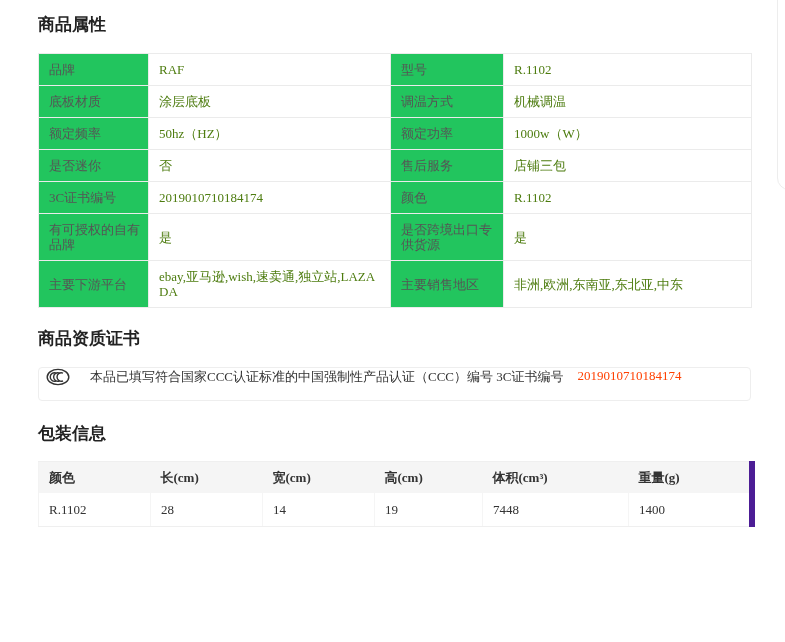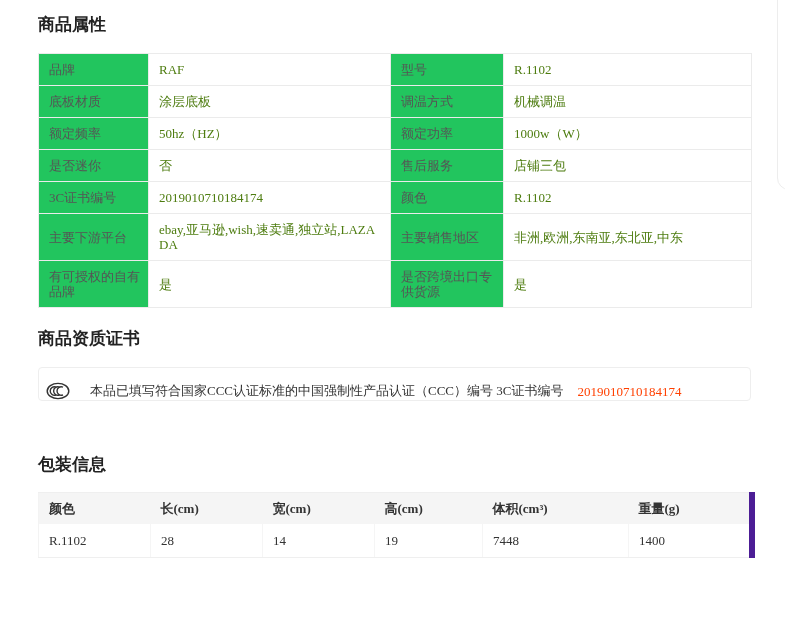--- a/index.html
+++ b/index.html
@@ -9,21 +9,21 @@
     font-family:"Liberation Sans","DejaVu Sans",sans-serif;
     color:#333;
   }
   .container{padding:0 34px 0 38px;font-family:Liberation Serif, serif;}
   h2.sec-title{
     font-size:17px;line-height:26px;font-weight:bold;color:#222;
     margin:0;
   }
   #attr-title{margin-top:12px;}
   #cert-title{margin-top:18px;}
-  #pack-title{margin-top:51px;}
+  #pack-title{margin-top:20px;}
 
   
   table.attr{
     width:713px;border-collapse:collapse;table-layout:fixed;
     margin-top:15px;
   }
   table.attr td{
     border:1px solid #ebebeb;
     font-size:13px;line-height:15px;
     padding:8px 8px 8px 10px;
@@ -31,21 +31,21 @@
     word-break:break-all;
   }
   table.attr td.lbl{background:#22c55e;color:#555;}
   table.attr td.val{color:#4d7c0f;}
   col.c1{width:110px;} col.c2{width:242px;} col.c3{width:113px;} col.c4{width:248px;}
 
   
   .cert-box{
     margin-top:15px;width:711px;height:32px;
     border:1px solid #eeeeee;border-radius:4px;
-    display:flex;align-items:flex-end;
+    display:flex;align-items:flex-start;
     background:#fff;
   }
   .ccc-icon{margin-left:7px;flex:0 0 auto;display:flex;align-items:center;}
   .cert-text{margin-left:20px;font-size:13px;color:#333;white-space:nowrap;}
   .cert-num{margin-left:14px;font-size:13px;white-space:nowrap;}
 
   
   table.pack{
     width:713px;border-collapse:collapse;table-layout:fixed;
     margin-top:14px;
@@ -111,30 +111,30 @@
         <td class="lbl">售后服务</td>
         <td class="val">店铺三包</td>
       </tr>
       <tr>
         <td class="lbl">3C证书编号</td>
         <td class="val">2019010710184174</td>
         <td class="lbl">颜色</td>
         <td class="val">R.1102</td>
       </tr>
       <tr>
+        <td class="lbl">有可授权的自有品牌</td>
+        <td class="val">是</td>
+        <td class="lbl">是否跨境出口专供货源</td>
+        <td class="val">是</td>
+      </tr>
+      <tr>
         <td class="lbl">主要下游平台</td>
         <td class="val">ebay,亚马逊,wish,速卖通,独立站,LAZADA</td>
         <td class="lbl">主要销售地区</td>
         <td class="val">非洲,欧洲,东南亚,东北亚,中东</td>
-      </tr>
-      <tr>
-        <td class="lbl">有可授权的自有品牌</td>
-        <td class="val">是</td>
-        <td class="lbl">是否跨境出口专供货源</td>
-        <td class="val">是</td>
       </tr>
     </tbody>
   </table>
 
   <h2 class="sec-title" id="cert-title">商品资质证书</h2>
 
   <div class="cert-box">
     <span class="ccc-icon">
       <svg width="24" height="18" viewBox="0 0 24 18">
         <ellipse cx="12" cy="9" rx="10.8" ry="7.6" fill="none" stroke="#333" stroke-width="1.4"></ellipse>

